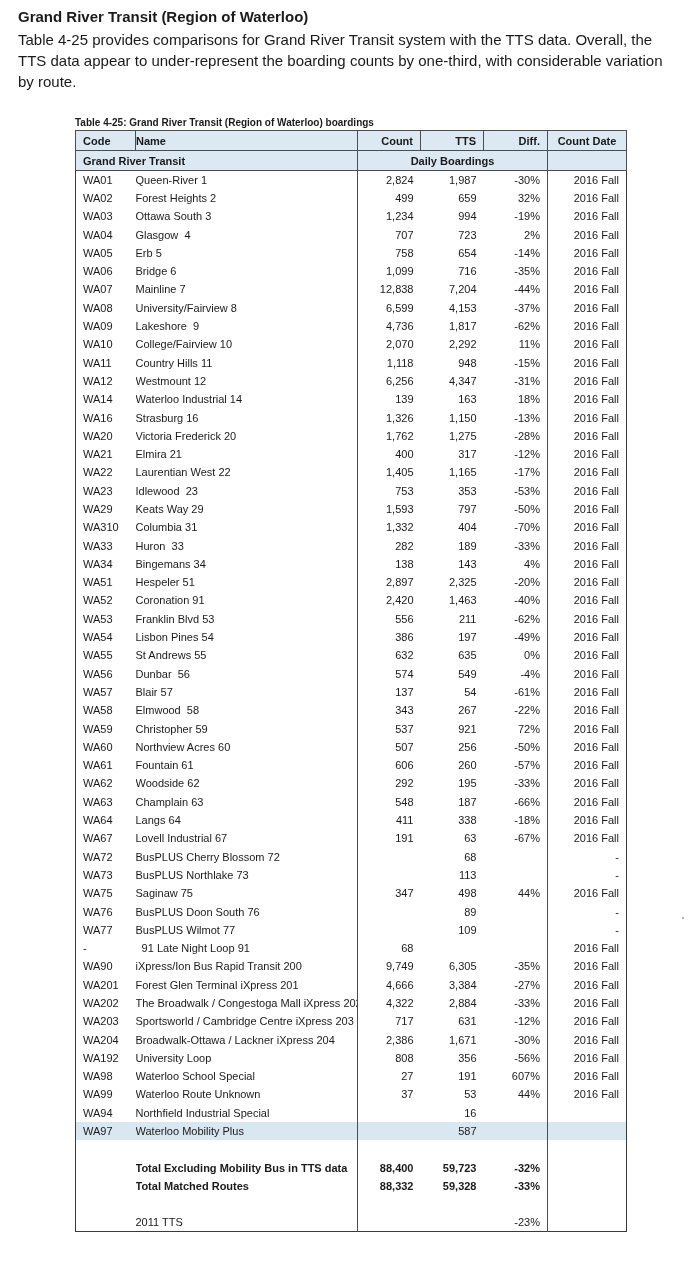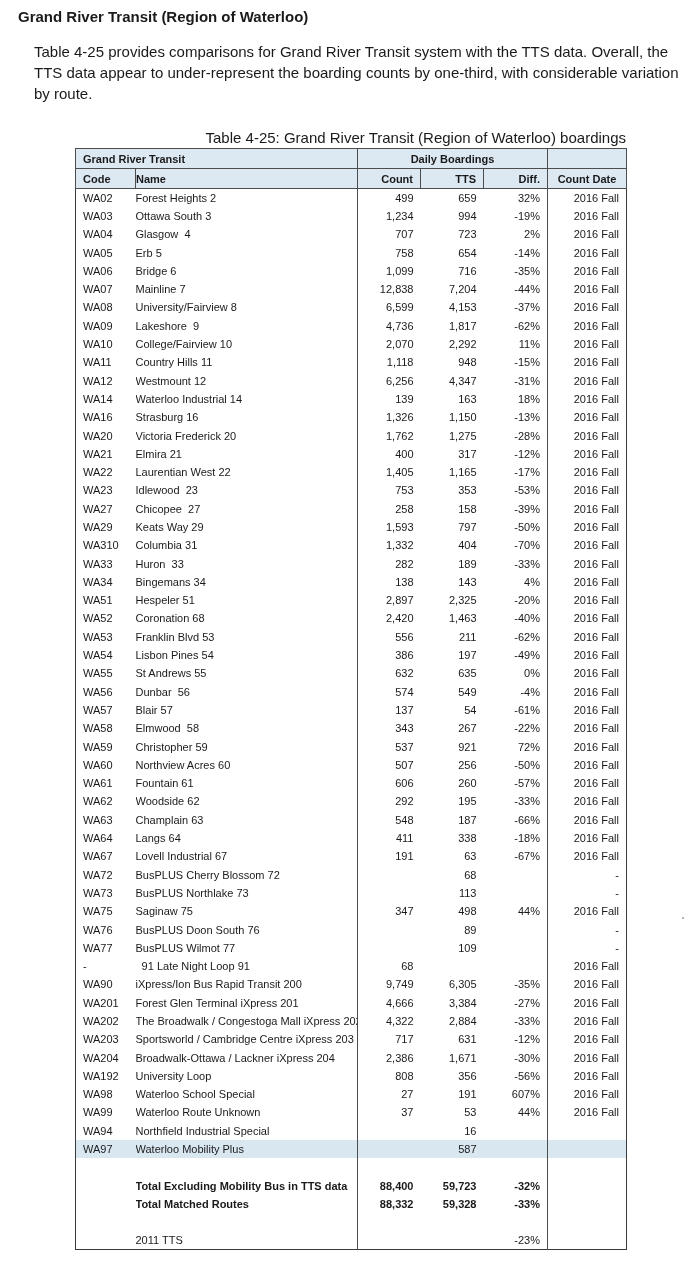--- a/index.html
+++ b/index.html
@@ -18,29 +18,29 @@
     padding: 8px 16px 0 18px;
   }
   .heading {
     font-size: 15px;
     font-weight: bold;
     margin: 0 0 4px 0;
   }
   .intro {
     font-size: 15px;
     line-height: 21px;
-    margin: 16px;
+    margin: 0;
     width: 660px;
   }
   .table-title {
     width: 551px;
     margin: 25px 0 2px 57px;
-    text-align: right;
-    font-weight: normal;
-    font-size: 15px;
+    text-align: left;
+    font-weight: bold;
+    font-size: 10px;
   }
   table.grt {
     border-collapse: collapse;
     table-layout: fixed;
     width: 551px;
     margin-left: 57px;
     font-size: 11px;
     border: 1.5px solid #3a3a3a;
   }
   table.grt thead td {
@@ -93,35 +93,43 @@
     <colgroup>
       <col style="width:60px">
       <col style="width:222px">
       <col style="width:63px">
       <col style="width:63px">
       <col style="width:64px">
       <col style="width:79px">
     </colgroup>
     <thead>
       <tr>
-        <td colspan="2" class="hd-left">Grand River Transit</td>
-        <td colspan="3" class="hd-mid">Daily Boardings</td>
-        <td></td>
-      </tr>
-      <tr>
         <td class="hd-code">Code</td>
         <td class="hd-name">Name</td>
         <td class="hd-num">Count</td>
         <td class="hd-num">TTS</td>
         <td class="hd-num">Diff.</td>
         <td class="hd-date">Count Date</td>
       </tr>
+      <tr>
+        <td colspan="2" class="hd-left">Grand River Transit</td>
+        <td colspan="3" class="hd-mid">Daily Boardings</td>
+        <td></td>
+      </tr>
     </thead>
     <tbody>
 
+        <tr>
+          <td class="c-code">WA01</td>
+          <td class="c-name v-r">Queen-River 1</td>
+          <td class="c-num">2,824</td>
+          <td class="c-num">1,987</td>
+          <td class="c-num v-r">-30%</td>
+          <td class="c-date">2016 Fall</td>
+        </tr>
 
         <tr>
           <td class="c-code">WA02</td>
           <td class="c-name v-r">Forest Heights 2</td>
           <td class="c-num">499</td>
           <td class="c-num">659</td>
           <td class="c-num v-r">32%</td>
           <td class="c-date">2016 Fall</td>
         </tr>
 
@@ -263,28 +271,20 @@
 
         <tr>
           <td class="c-code">WA23</td>
           <td class="c-name v-r">Idlewood  23</td>
           <td class="c-num">753</td>
           <td class="c-num">353</td>
           <td class="c-num v-r">-53%</td>
           <td class="c-date">2016 Fall</td>
         </tr>
 
-        <tr>
-          <td class="c-code">WA27</td>
-          <td class="c-name v-r">Chicopee  27</td>
-          <td class="c-num">258</td>
-          <td class="c-num">158</td>
-          <td class="c-num v-r">-39%</td>
-          <td class="c-date">2016 Fall</td>
-        </tr>
 
         <tr>
           <td class="c-code">WA29</td>
           <td class="c-name v-r">Keats Way 29</td>
           <td class="c-num">1,593</td>
           <td class="c-num">797</td>
           <td class="c-num v-r">-50%</td>
           <td class="c-date">2016 Fall</td>
         </tr>
 
@@ -319,21 +319,21 @@
           <td class="c-code">WA51</td>
           <td class="c-name v-r">Hespeler 51</td>
           <td class="c-num">2,897</td>
           <td class="c-num">2,325</td>
           <td class="c-num v-r">-20%</td>
           <td class="c-date">2016 Fall</td>
         </tr>
 
         <tr>
           <td class="c-code">WA52</td>
-          <td class="c-name v-r">Coronation 68</td>
+          <td class="c-name v-r">Coronation 91</td>
           <td class="c-num">2,420</td>
           <td class="c-num">1,463</td>
           <td class="c-num v-r">-40%</td>
           <td class="c-date">2016 Fall</td>
         </tr>
 
         <tr>
           <td class="c-code">WA53</td>
           <td class="c-name v-r">Franklin Blvd 53</td>
           <td class="c-num">556</td>

